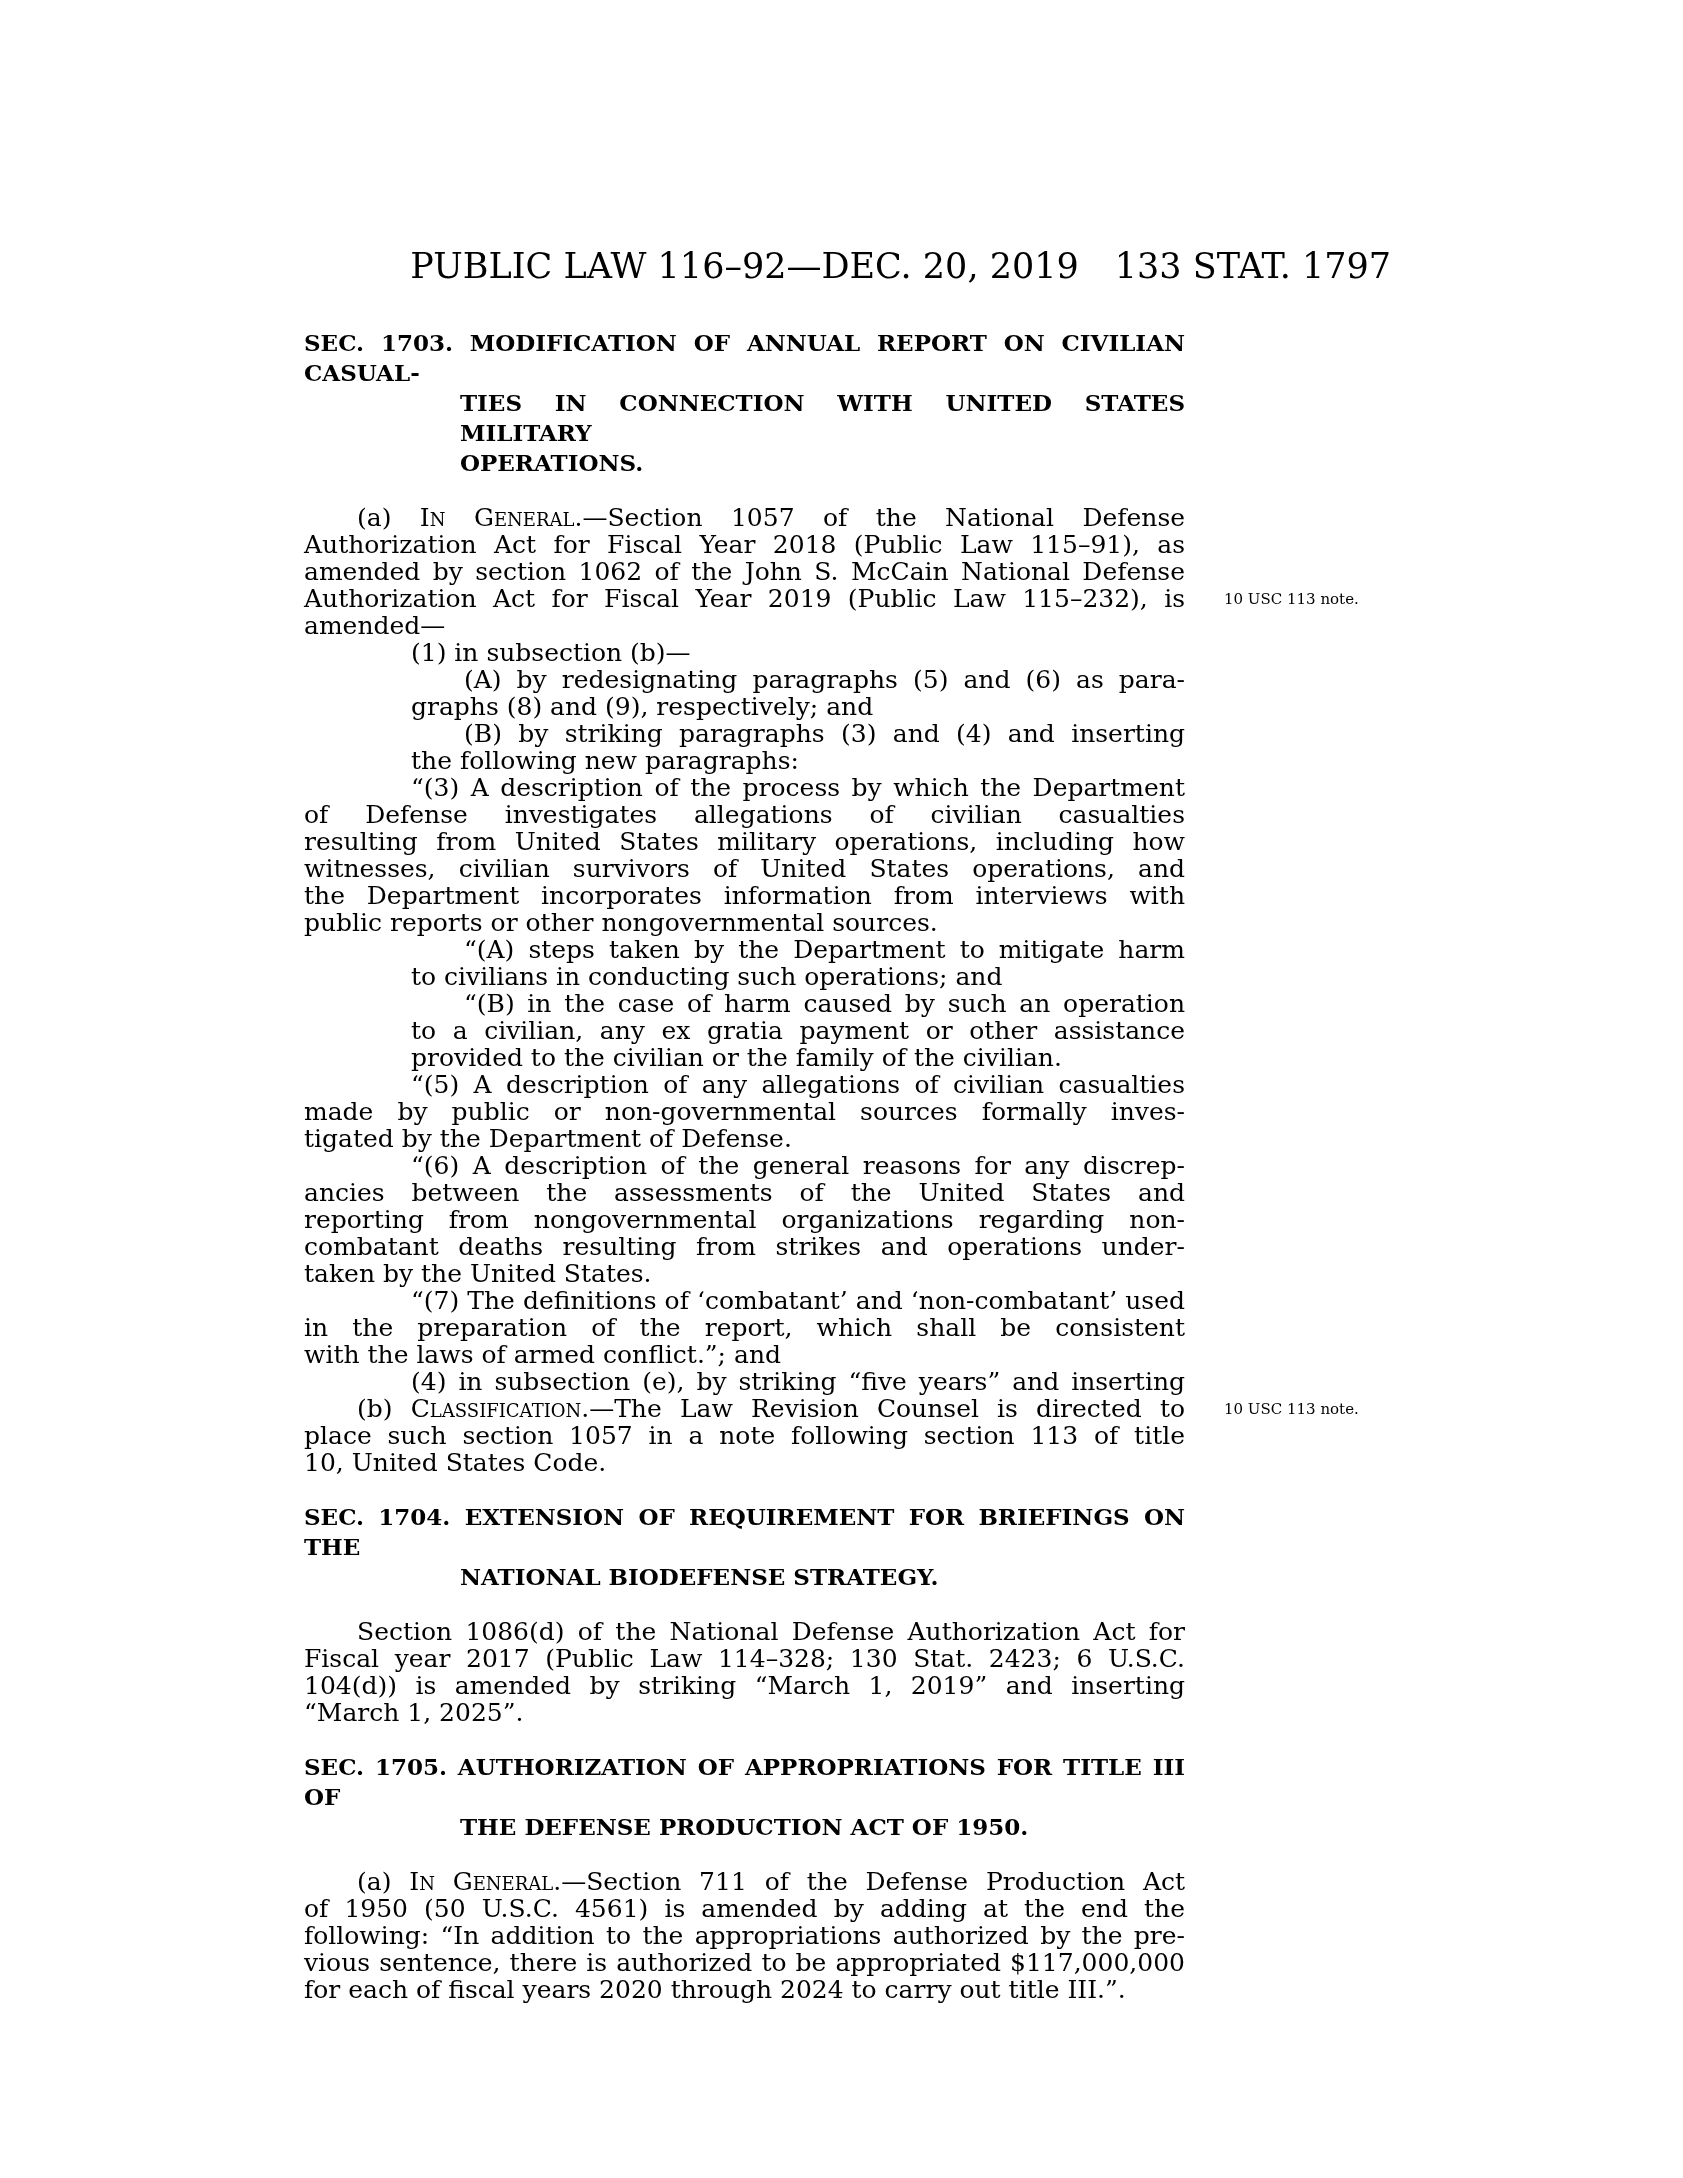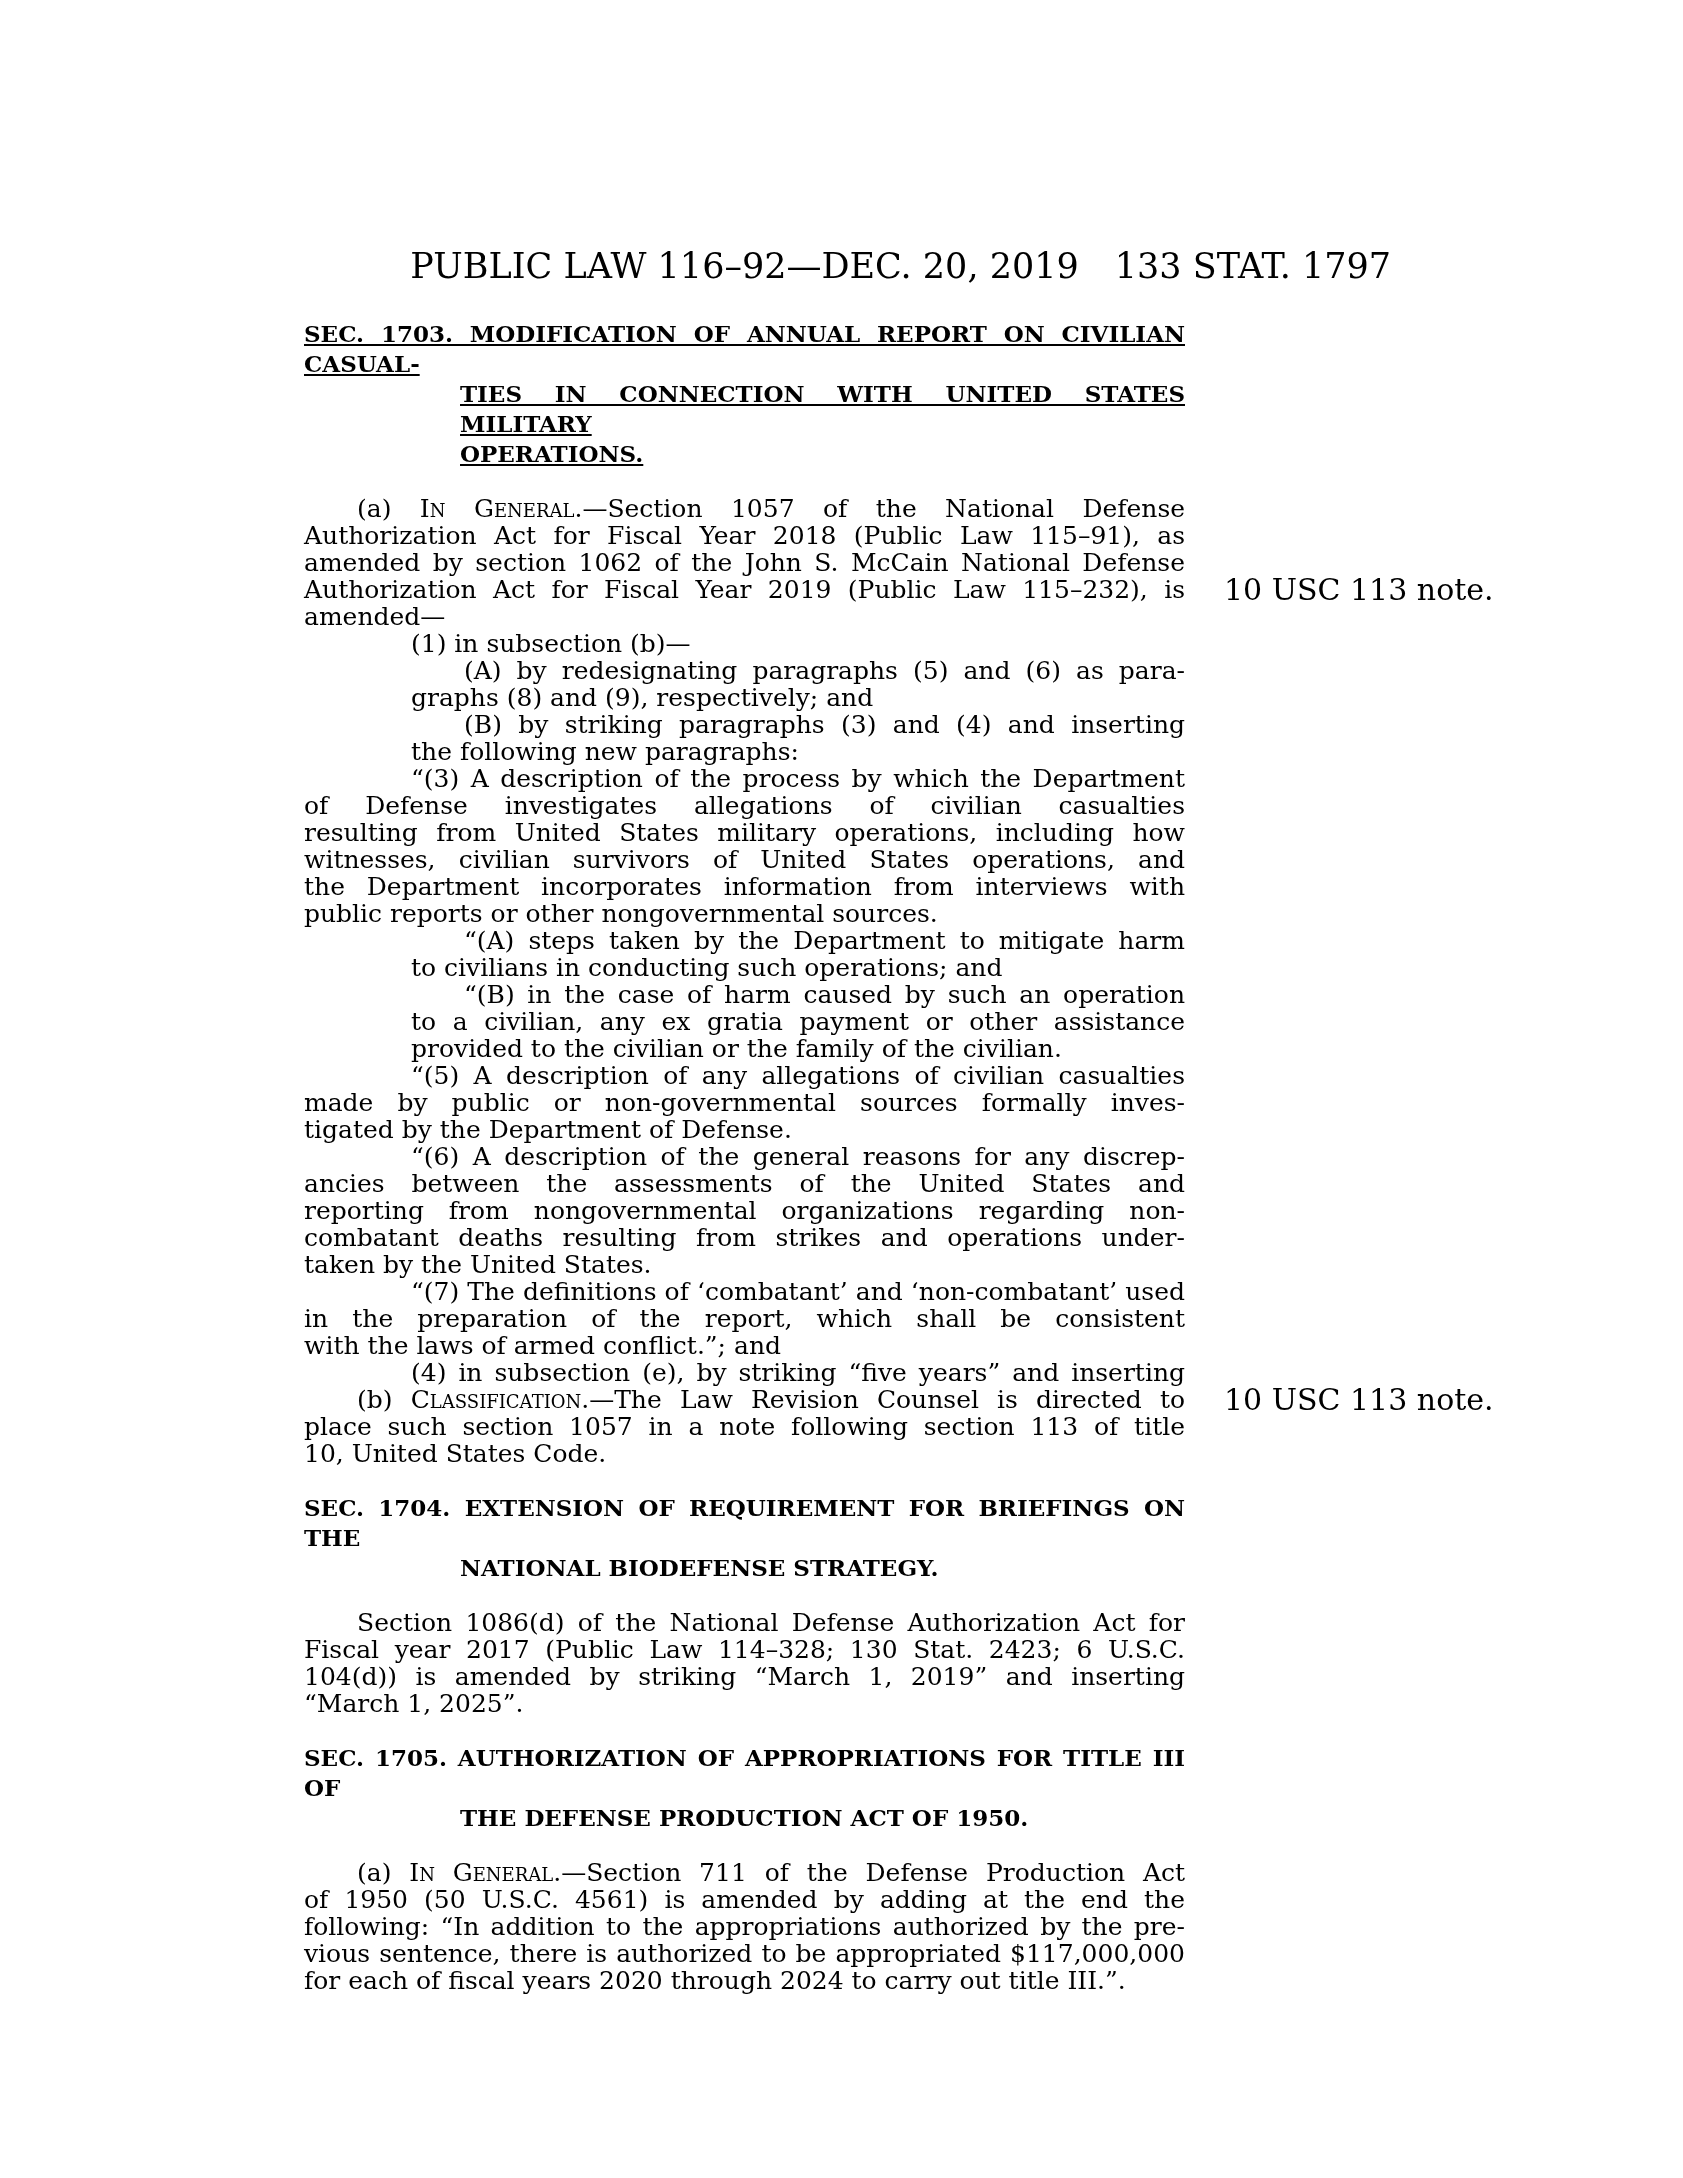--- a/index.html
+++ b/index.html
@@ -15,21 +15,21 @@
     position:absolute; left:304px; top:248px; width:1087px; height:40px;
     font-size:35px; line-height:36px; white-space:nowrap;
   }
   .rh-left  { position:absolute; left:0; top:0; width:881px; text-align:center; }
   .rh-right { position:absolute; right:0; top:0; }
   .text-column {
     position:absolute; left:304px; top:315px; width:881px;
   }
   
   .sec-heading { margin:26px 0; }
-  .sec-heading.first { margin-top:4px;text-decoration:underline; }
+  .sec-heading.first { margin-top:13px; }
   .hln {
     box-sizing:border-box; width:881px;
     font-weight:bold; font-size:23px; line-height:30px;
     text-align:justify; text-align-last:justify;
   }
   .hln.rst { padding-left:156px; }
   .hln.end { text-align-last:left; }
   
   .ln {
     position:relative;
@@ -40,21 +40,21 @@
   }
   .ln.end { text-align-last:left; }
   .lv-a.fst   { padding-left:53px; }  .lv-a.rst   { padding-left:0; }
   .lv-p.fst   { padding-left:107px; } .lv-p.rst   { padding-left:53px; }
   .lv-sp.fst  { padding-left:160px; } .lv-sp.rst  { padding-left:107px; }
   .lv-qp.fst  { padding-left:107px; } .lv-qp.rst  { padding-left:0; }
   .lv-qsp.fst { padding-left:160px; } .lv-qsp.rst { padding-left:107px; }
   .sc { font-variant:small-caps; }
   .margin-note {
     position:absolute; left:920px; top:1px;
-    width:238px; font-size:30px; line-height:26px;
+    width:238px; font-size:15px; line-height:26px;
     text-align:left; text-align-last:left; white-space:nowrap;
   }
 </style>
 </head>
 <body>
 
 <div class="page">
   <div class="running-head">
     <div class="rh-left">PUBLIC LAW 116–92—DEC. 20, 2019</div>
     <div class="rh-right">133 STAT. 1797</div>

